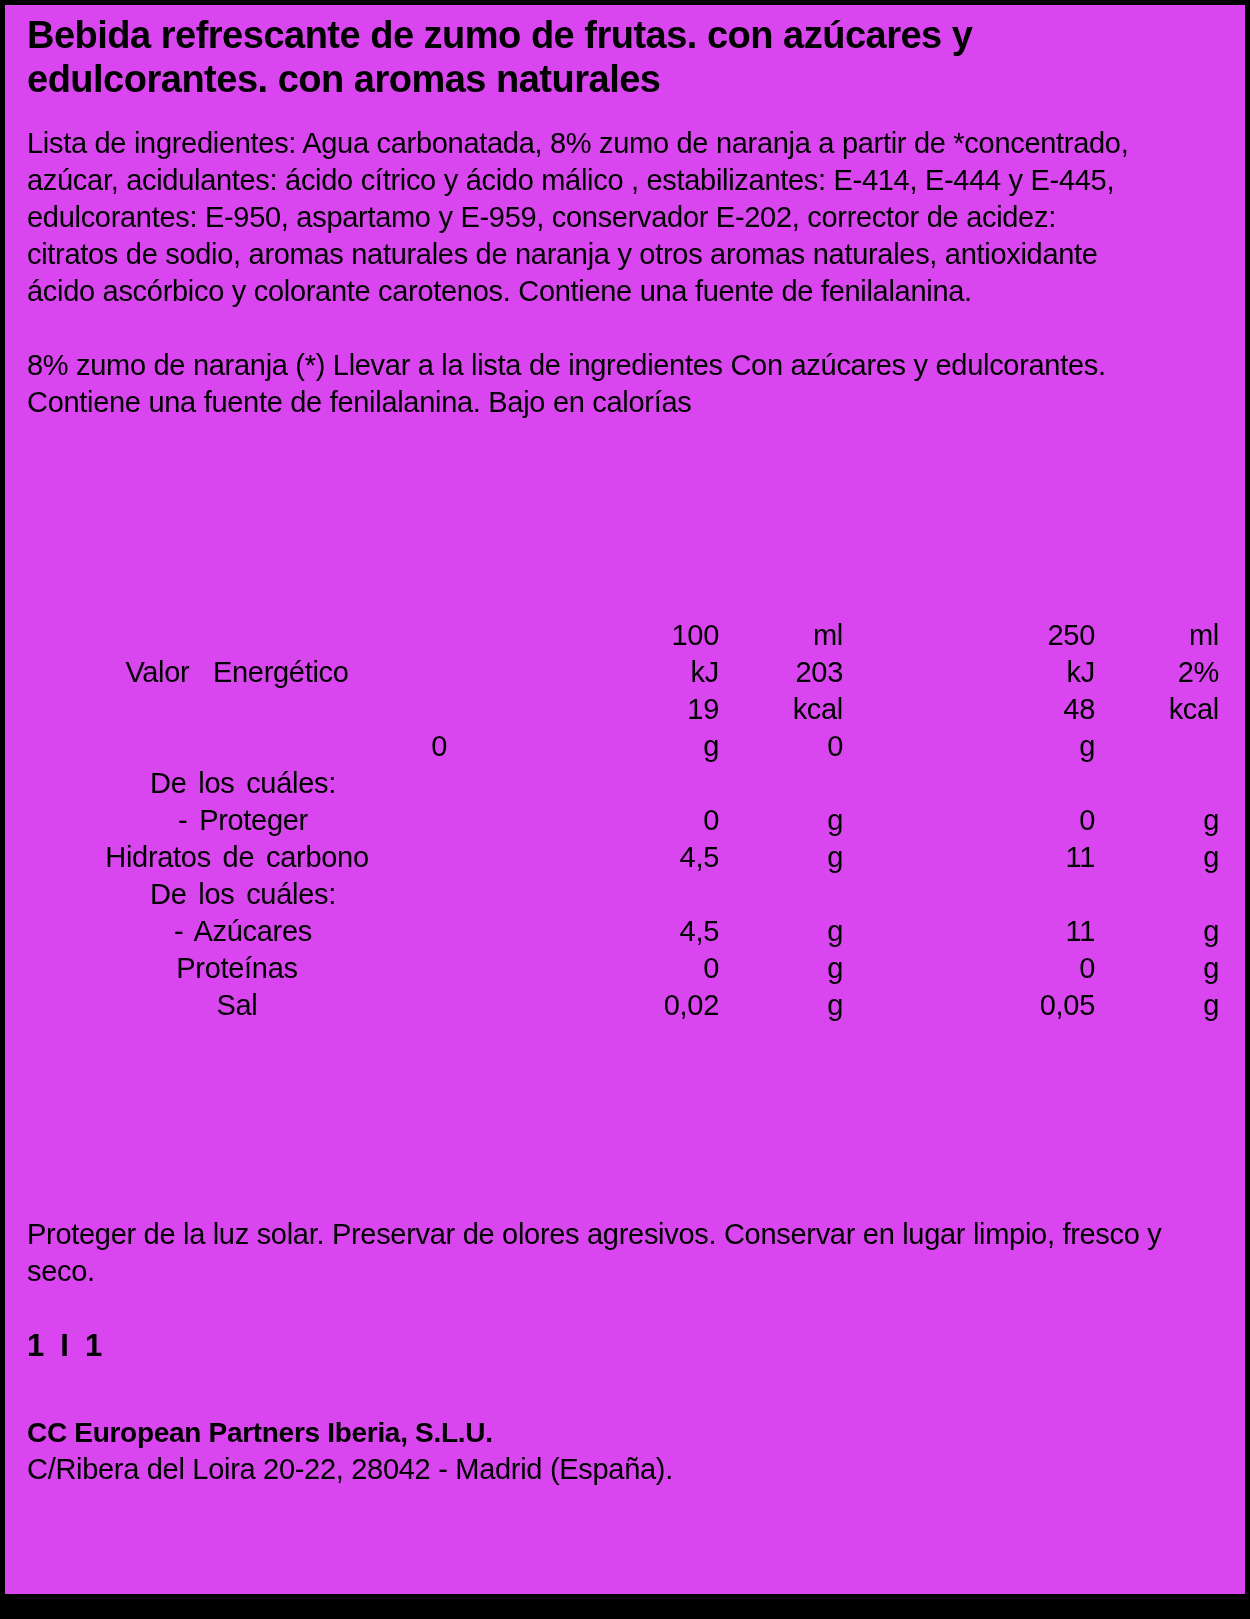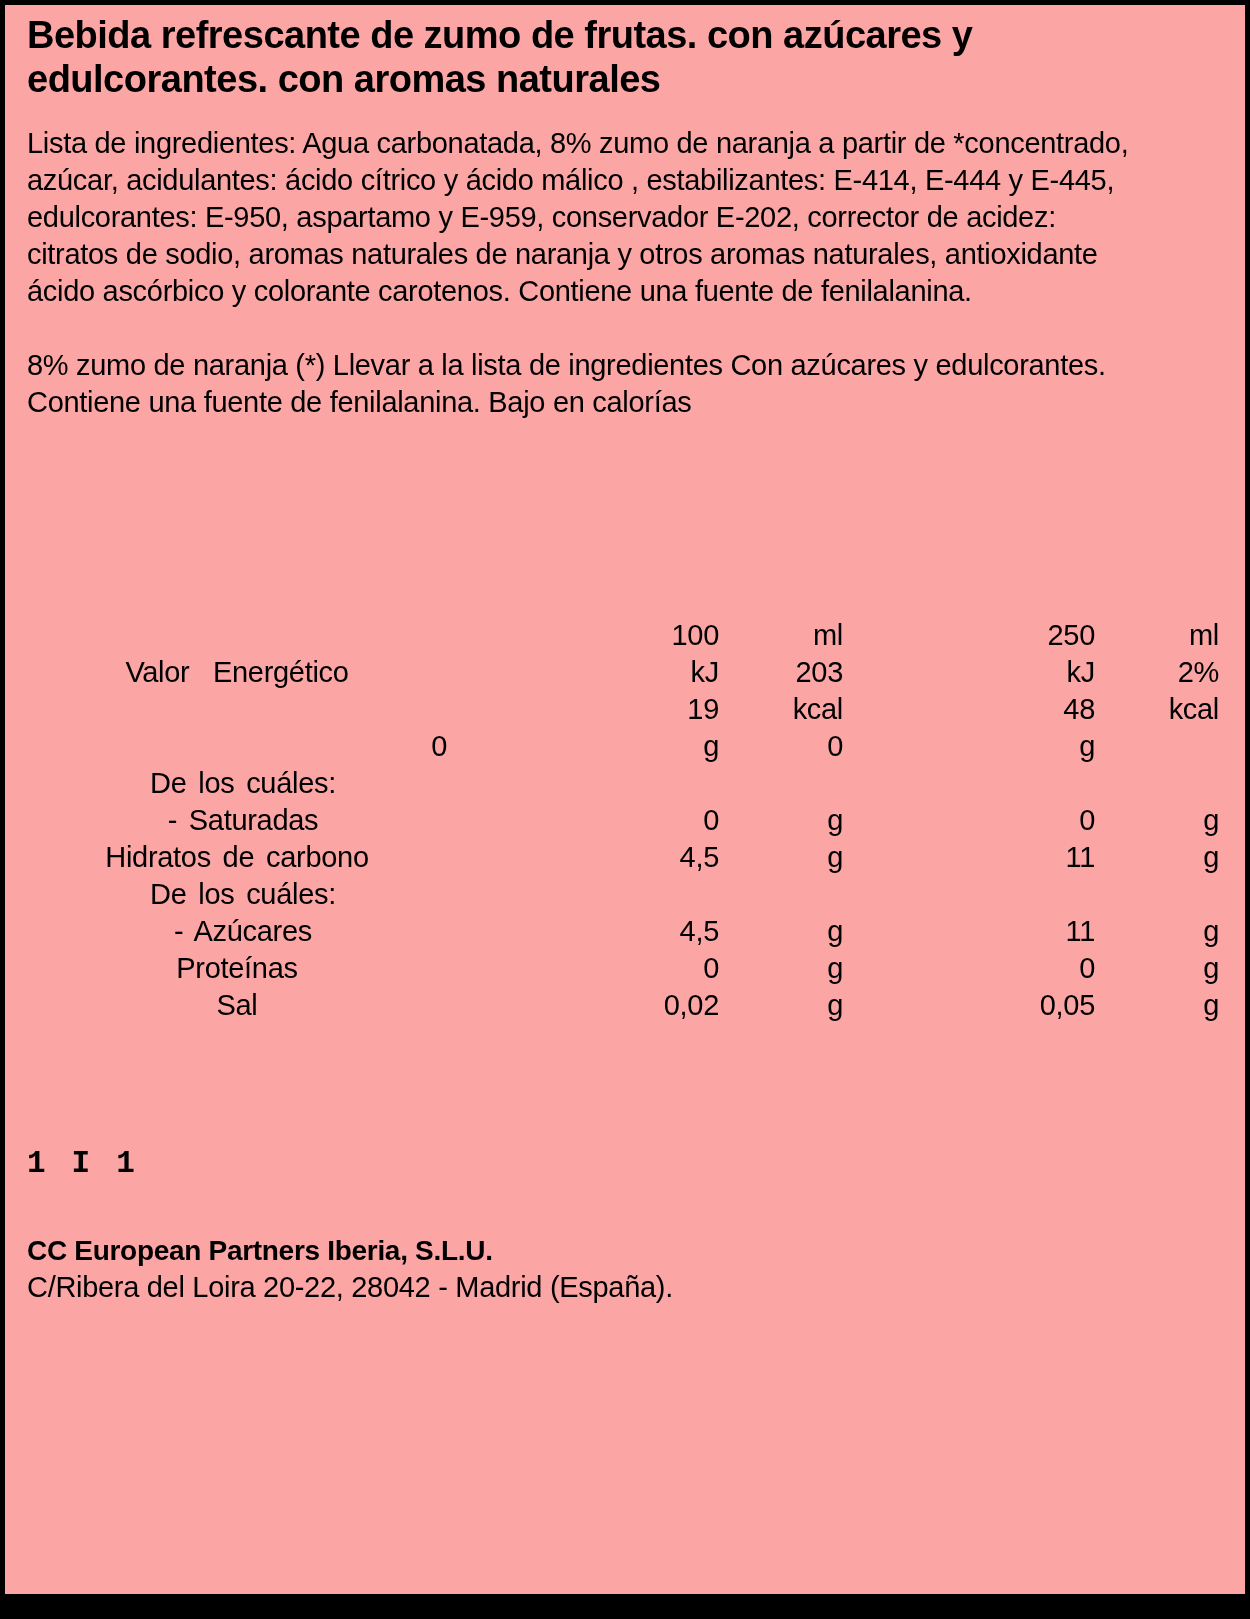--- a/index.html
+++ b/index.html
@@ -1,21 +1,21 @@
 <!DOCTYPE html>
 <html><head>
 <meta charset="utf-8">
 <style>
   html, body { margin: 0; padding: 0; background: #ffffff; }
   .sheet {
     position: relative;
     width: 1250px;
     height: 1619px;
     box-sizing: border-box;
-    background: #fca5a5;
+    background: #d946ef;
     color: #000000;
     border: 5px solid #000000;
     overflow: hidden;
     padding: 4px 22px 0 22px;
     font-family: "Liberation Sans", "DejaVu Sans", sans-serif;
     font-size: 29px;
     letter-spacing: -0.3px;
     line-height: 37px;
   }
   .title {
@@ -38,26 +38,25 @@
     gap: 32px;
   }
   .tl  { white-space: pre; word-spacing: 4px; text-align: center; }
   .ind .tl { padding-left: 12px; }
   .num { text-align: right; white-space: pre; }
   .unit { text-align: right; padding-left: 5px; white-space: pre; }
   .pct { text-align: right; white-space: pre; }
 
   .storage { margin-top: 192px; width: 1196px; }
   .lot {
-    margin-top: 120px;
+    margin-top: 36px;
     font-weight: bold;
     font-size: 31px;
     line-height: 40px;
     word-spacing: 8px;
-    font-family: Liberation Mono, monospace;
   }
   .company { margin-top: 48px; font-weight: bold; font-size: 28px; }
   .address { margin-top: 0; }
 
   .bottom-bar {
     position: absolute;
     left: 0; right: 0; bottom: 0;
     height: 20px;
     background: #000000;
   }
@@ -113,21 +112,21 @@
     <div class="trow ind">
       <span class="tl">De los cuáles:</span>
       <span class="num"></span>
       <span class="unit"></span>
       <span class="num"></span>
       <span class="unit"></span>
       <span class="pct"></span>
     </div>
 
     <div class="trow ind">
-      <span class="tl">- Saturadas</span>
+      <span class="tl">- Proteger</span>
       <span class="num">0</span>
       <span class="unit">g</span>
       <span class="num">0</span>
       <span class="unit">g</span>
       <span class="pct"></span>
     </div>
 
     <div class="trow">
       <span class="tl">Hidratos de carbono</span>
       <span class="num">4,5</span>
@@ -168,20 +167,21 @@
       <span class="tl">Sal</span>
       <span class="num">0,02</span>
       <span class="unit">g</span>
       <span class="num">0,05</span>
       <span class="unit">g</span>
       <span class="pct">1%</span>
     </div>
 
   </div>
 
+  <p class="storage">Proteger de la luz solar. Preservar de olores agresivos. Conservar en lugar limpio, fresco y seco.</p>
 
   <div class="lot">1 I 1</div>
 
   <div class="company">CC European Partners Iberia, S.L.U.</div>
   <div class="address">C/Ribera del Loira 20-22, 28042 - Madrid (España).</div>
 
   <div class="bottom-bar"></div>
 
 </div>
 

